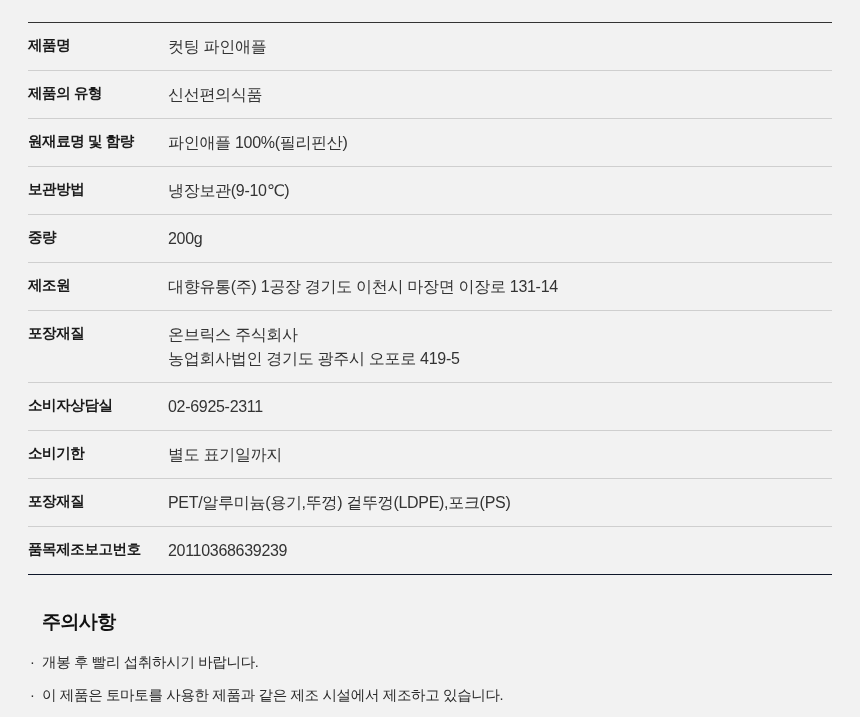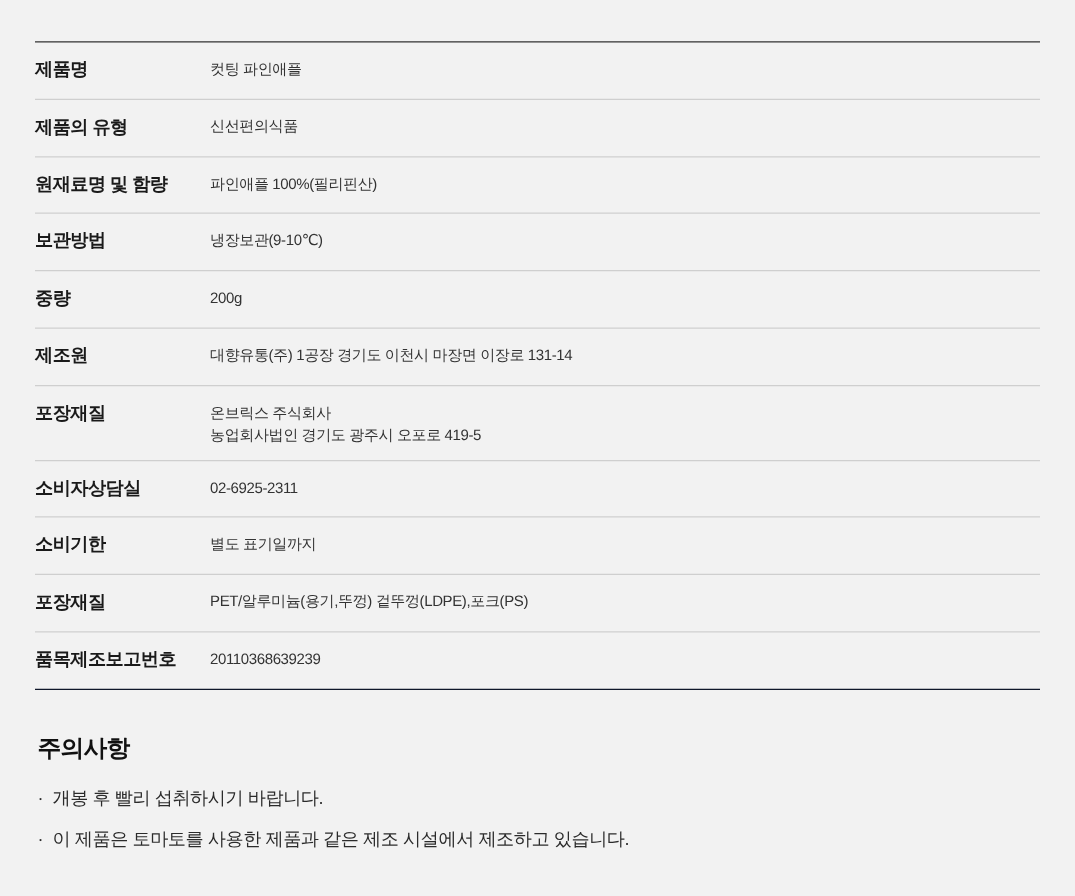--- a/index.html
+++ b/index.html
@@ -17,21 +17,21 @@
   }
   .page {
     width: 860px;
     height: 717px;
     position: relative;
     padding: 0 28px;
   }
   table.spec {
     width: 804px;
     border-collapse: collapse;
-    margin-top: 33px;
+    margin-top: 22px;
     table-layout: fixed;
   }
   table.spec tr {
     border-bottom: 1px solid #cfcfcf;
   }
   table.spec tr:first-child {
     border-top: 1px solid #333333;
   }
   table.spec tr:last-child {
     border-bottom: 1px solid #0f172a;
@@ -42,40 +42,40 @@
     vertical-align: top;
     font-size: 14.5px;
     font-weight: bold;
     letter-spacing: -0.4px;
     color: #1a1a1a;
     padding: 12px 0 11px 0;
     line-height: 1.5;
   }
   table.spec td {
     vertical-align: top;
-    font-size: 12px;
+    font-size: 16px;
     font-weight: normal;
     letter-spacing: -0.3px;
     color: #333333;
     padding: 12px 0 11px 0;
     line-height: 1.5;
   }
   table.spec td .line {
     display: block;
   }
   .notice {
     margin-top: 34px;
     padding-left: 2px;
   }
   .notice-title {
     font-size: 19px;
     font-weight: bold;
     letter-spacing: -0.6px;
     color: #111111;
-    margin: 0 0 16px 0;
+    margin: 0 0 16px 12px;
   }
   .notice-list {
     list-style: none;
     margin: 0;
     padding: 0;
   }
   .notice-list li {
     font-size: 14.5px;
     letter-spacing: -0.35px;
     color: #2b2b2b;

